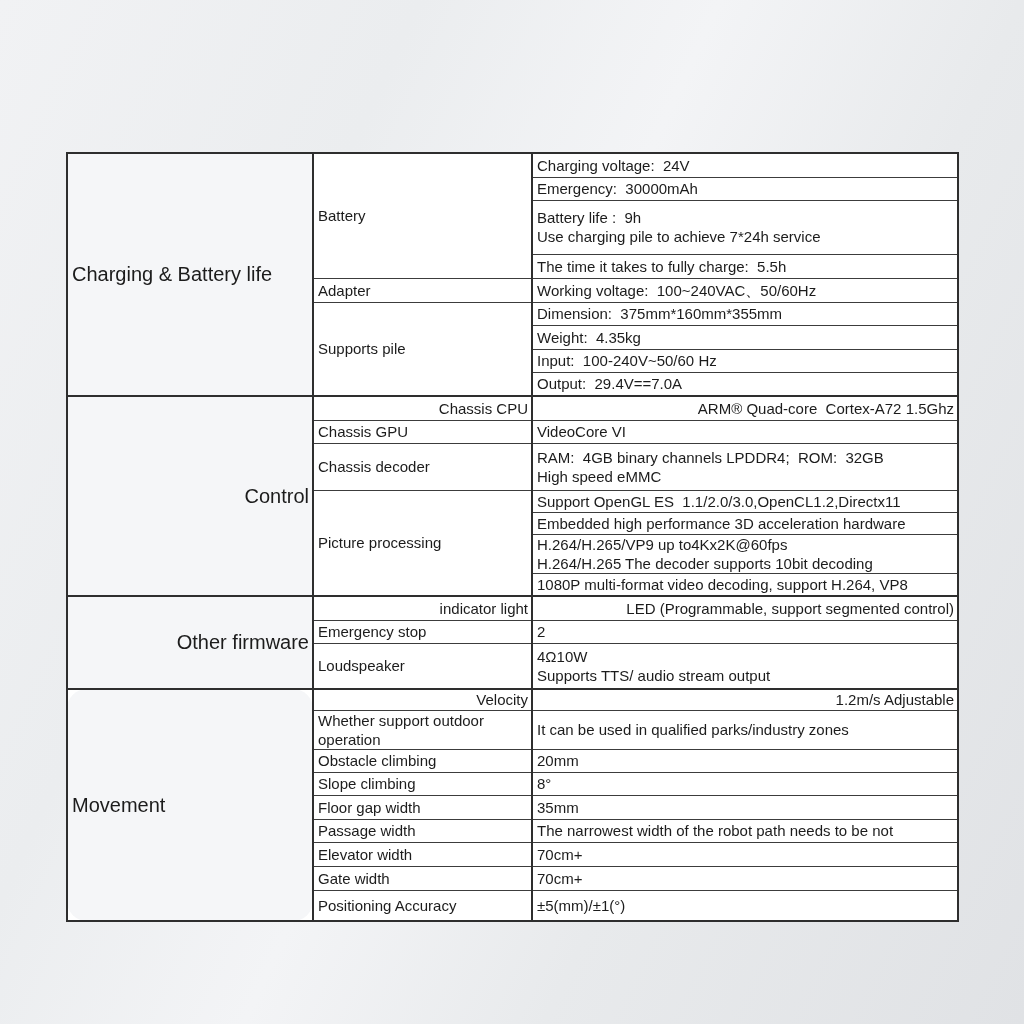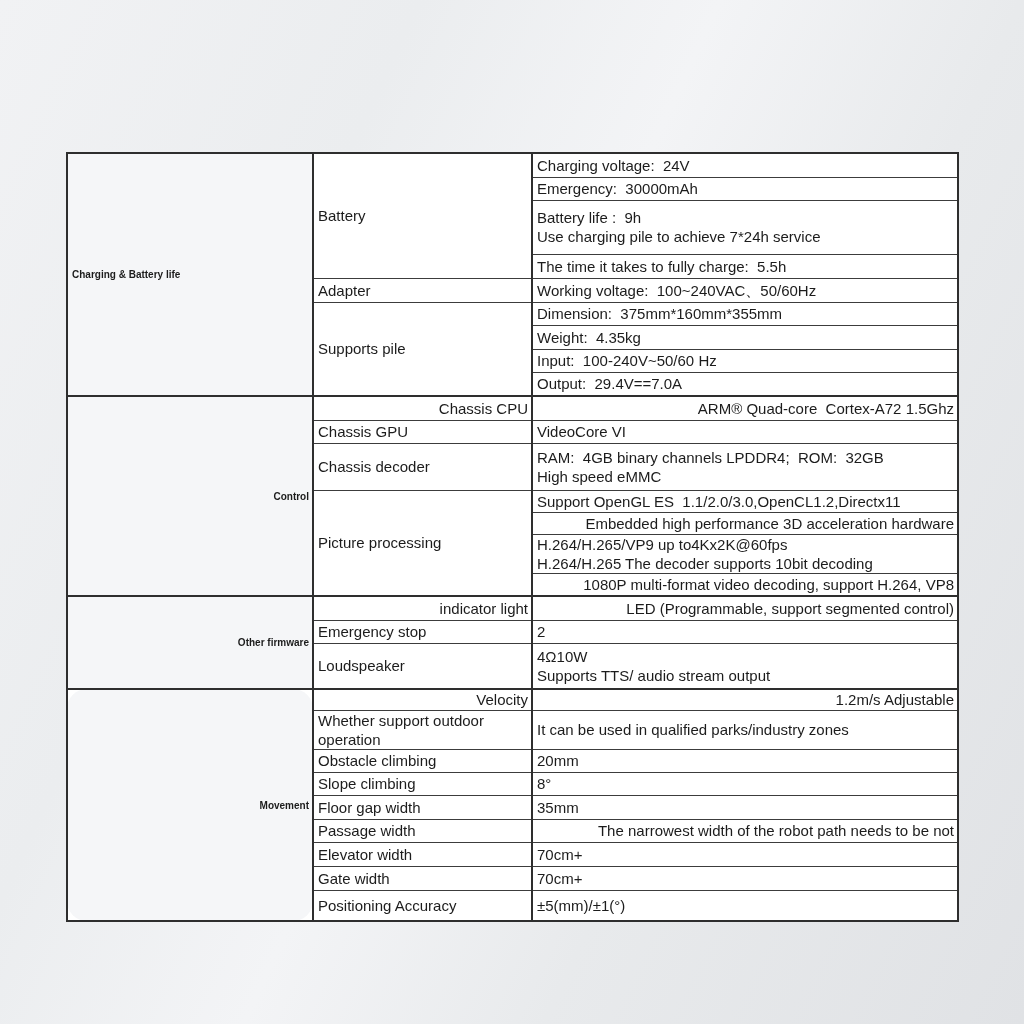--- a/index.html
+++ b/index.html
@@ -21,26 +21,26 @@
     border:1px solid #3c3c3c;
     border-left:2px solid #2e2e2e;
     vertical-align:middle;
     padding:0 3px 0 4px;
     line-height:19px;
     white-space:pre-wrap;
     overflow:hidden;
   }
   tr.section-start td{border-top:2px solid #2e2e2e;text-align:right;}
   td.sec{
-    font-weight:bold;font-size:10px;
+    font-weight:normal;font-size:20px;
     background:#f5f6f8;
     margin-top:32px;
   }
-  td.sec.center{text-align:right;border-radius:20px;}
-  td.clip{white-space:nowrap;text-align:right;}
+  td.sec.center{text-align:left;border-radius:20px;}
+  td.clip{white-space:nowrap;}
   col.c1{width:246px;} col.c2{width:219px;} col.c3{width:426px;}
 </style>
 </head>
 <body>
 
 <div class="page">
   <div class="table-wrap">
     <table class="spec">
       <colgroup>
           <col class="c1">

